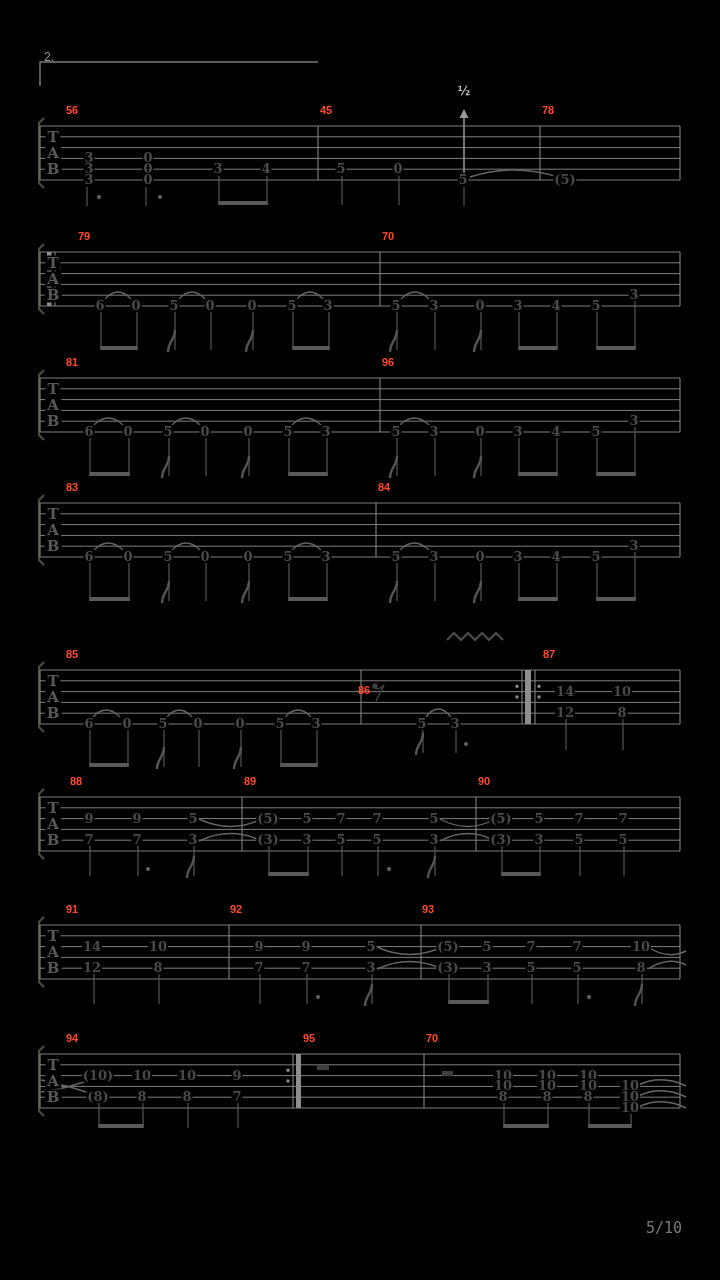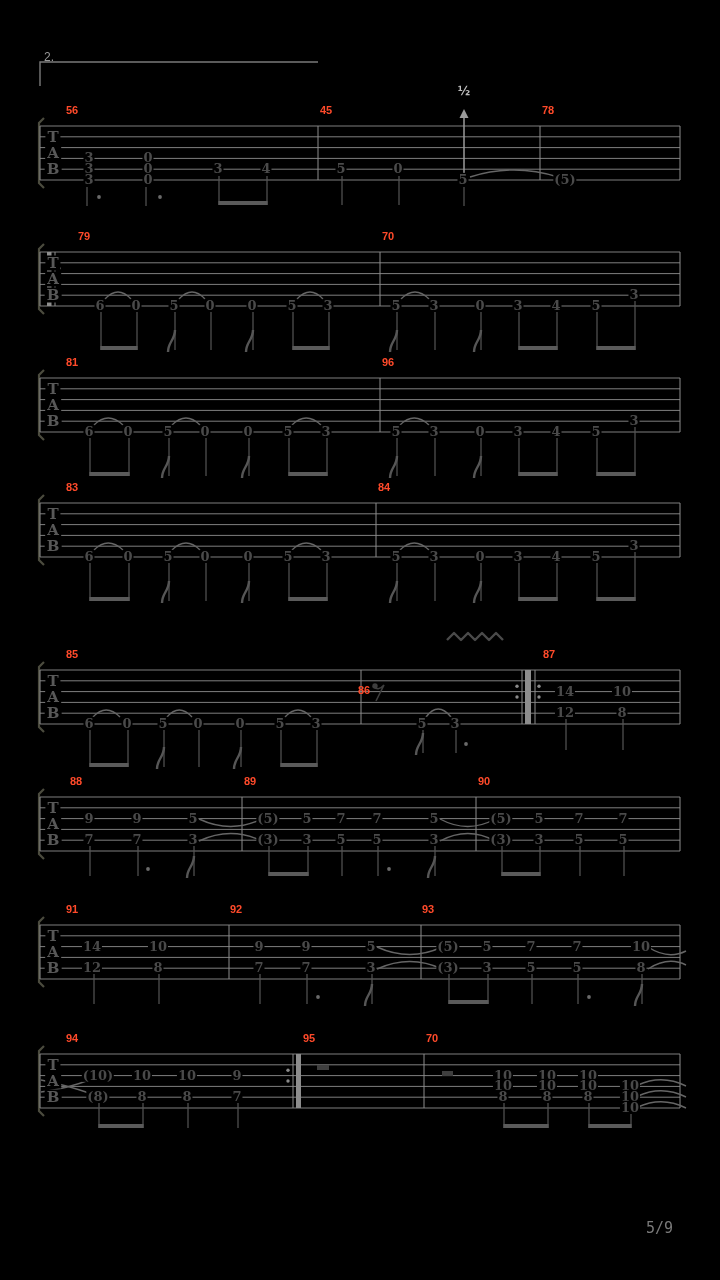--- a/index.html
+++ b/index.html
@@ -470,14 +470,14 @@
       <div class="fret" style="left: 547px; top: 1097.2px;">8</div>
       <div class="fret" style="left: 588px; top: 1075.6px;">10</div>
       <div class="fret" style="left: 588px; top: 1086.4px;">10</div>
       <div class="fret" style="left: 588px; top: 1097.2px;">8</div>
       <div class="fret" style="left: 630px; top: 1086.4px;">10</div>
       <div class="fret" style="left: 630px; top: 1097.2px;">10</div>
       <div class="fret" style="left: 630px; top: 1108px;">10</div>
     </div>
   <div class="volta-label">2.</div>
   <div class="bend-label">½</div>
-  <div class="page-indicator">5/9</div>
+  <div class="page-indicator">5/10</div>
 </div>
 
 </body></html>

